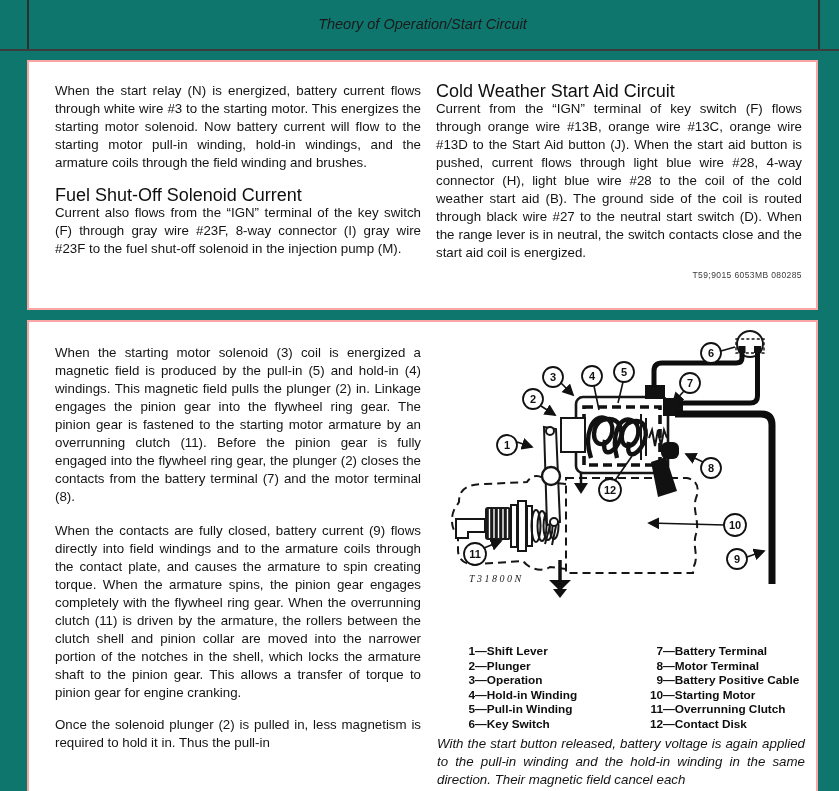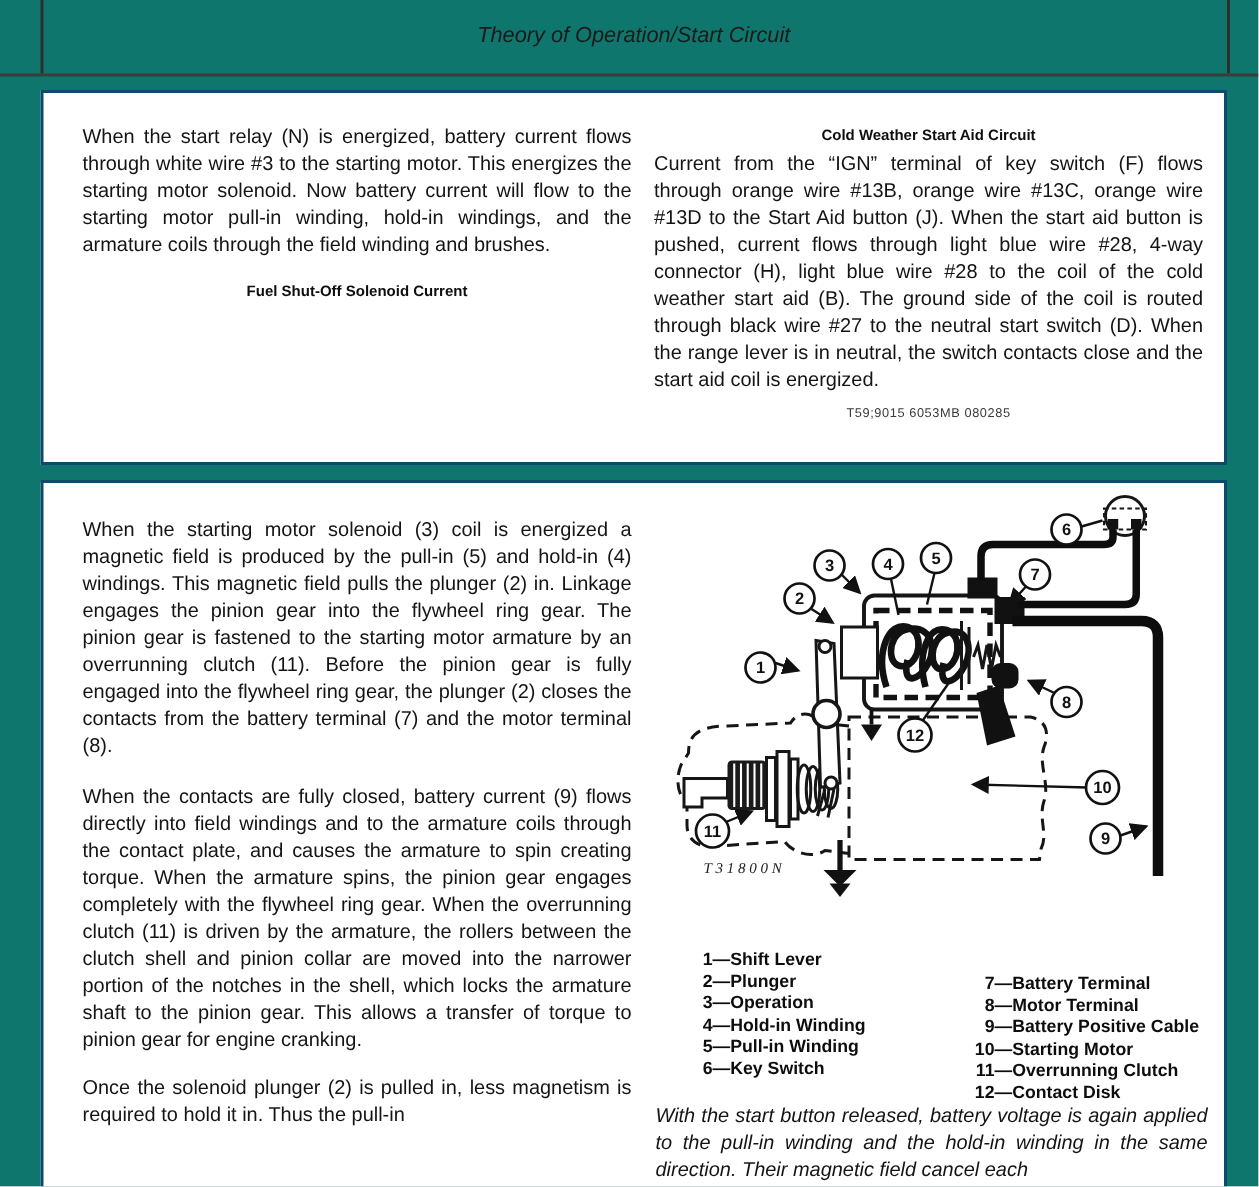--- a/index.html
+++ b/index.html
@@ -6,56 +6,57 @@
   .page{
     position:relative;width:839px;height:791px;margin:0 auto;background:#0f766e;
     font-family:"Liberation Sans", sans-serif;color:#161616;overflow:hidden;
   }
   .vline{position:absolute;width:2px;background:#2e2e2e;}
   .hrule{position:absolute;height:2px;background:#3c3c3c;}
   .page-title{
     position:absolute;left:27px;top:16px;width:791px;text-align:center;
     font-style:italic;font-size:14.5px;color:#1a1a1a;
   }
-  .box{position:absolute;background:#fff;border:2px solid #0c4a6e;box-sizing:border-box;}
+  .box{position:absolute;background:#fff;border:2px solid #fca5a5;box-sizing:border-box;}
   .box.open-bottom{border-bottom:none;}
   .col{position:absolute;}
   .body-text{
     font-size:13.3px;line-height:18px;text-align:justify;color:#141414;margin:0;
   }
-  .heading{font-weight:bold;font-size:10px;line-height:18px;margin:0;color:#0e0e0e;text-align:center;}
+  .heading{font-weight:normal;font-size:18px;line-height:18px;margin:0;color:#0e0e0e;}
   .mt{margin-top:14px;}
   .ref-code{
-    margin-top:8px;font-size:8.5px;letter-spacing:.4px;color:#3a3a3a;text-align:center;
+    margin-top:8px;font-size:8.5px;letter-spacing:.4px;color:#3a3a3a;text-align:right;
     font-family:"Liberation Sans", sans-serif;
   }
   .diagram{position:absolute;left:404px;top:8px;}
   .legend{position:absolute;left:402px;top:310px;width:386px;height:92px;}
-  .legend .lcol{position:absolute;top:0;}
+  .legend .lcol{position:absolute;top:12px;}
   .legend .lcol.c1{left:27px;}
-  .legend .lcol.c2{left:215px;margin-top:16px;}
+  .legend .lcol.c2{left:215px;}
   .lrow{font-weight:bold;font-size:11.8px;line-height:14.5px;white-space:nowrap;color:#0d0d0d;}
   .lrow .num{display:inline-block;width:17px;text-align:right;}
   svg text.callout-num{font-family:"Liberation Sans", sans-serif;font-size:11px;font-weight:bold;fill:#111;}
   svg text.fig-label{font-family:"Liberation Serif", serif;font-style:italic;font-size:10px;letter-spacing:2.5px;fill:#222;}
 </style>
 </head>
 <body>
 
 <div class="page">
 
   <div class="vline" style="left:27px;top:0;height:49px;"></div>
   <div class="vline" style="left:818px;top:0;height:49px;"></div>
   <div class="page-title">Theory of Operation/Start Circuit</div>
   <div class="hrule" style="left:0;top:49px;width:839px;"></div>
 
   <div class="box" style="left:27px;top:60px;width:791px;height:250px;">
     <div class="col" style="left:26px;top:20px;width:366px;">
       <p class="body-text">When the start relay (N) is energized, battery current flows through white wire #3 to the starting motor. This energizes the starting motor solenoid. Now battery current will flow to the starting motor pull-in winding, hold-in windings, and the armature coils through the field winding and brushes.</p>
       <p class="heading mt">Fuel Shut-Off Solenoid Current</p>
+      <p class="body-text">Current also flows from the “IGN” terminal of the key switch (F) through gray wire #23F, 8-way connector (I) gray wire #23F to the fuel shut-off solenoid in the injection pump (M).</p>
     </div>
     <div class="col" style="left:407px;top:20px;width:366px;">
       <p class="heading">Cold Weather Start Aid Circuit</p>
       <p class="body-text">Current from the “IGN” terminal of key switch (F) flows through orange wire #13B, orange wire #13C, orange wire #13D to the Start Aid button (J). When the start aid button is pushed, current flows through light blue wire #28, 4-way connector (H), light blue wire #28 to the coil of the cold weather start aid (B). The ground side of the coil is routed through black wire #27 to the neutral start switch (D). When the range lever is in neutral, the switch contacts close and the start aid coil is energized.</p>
       <div class="ref-code">T59;9015 6053MB 080285</div>
     </div>
   </div>
 
   <div class="box open-bottom" style="left:27px;top:320px;width:791px;height:475px;">
 

